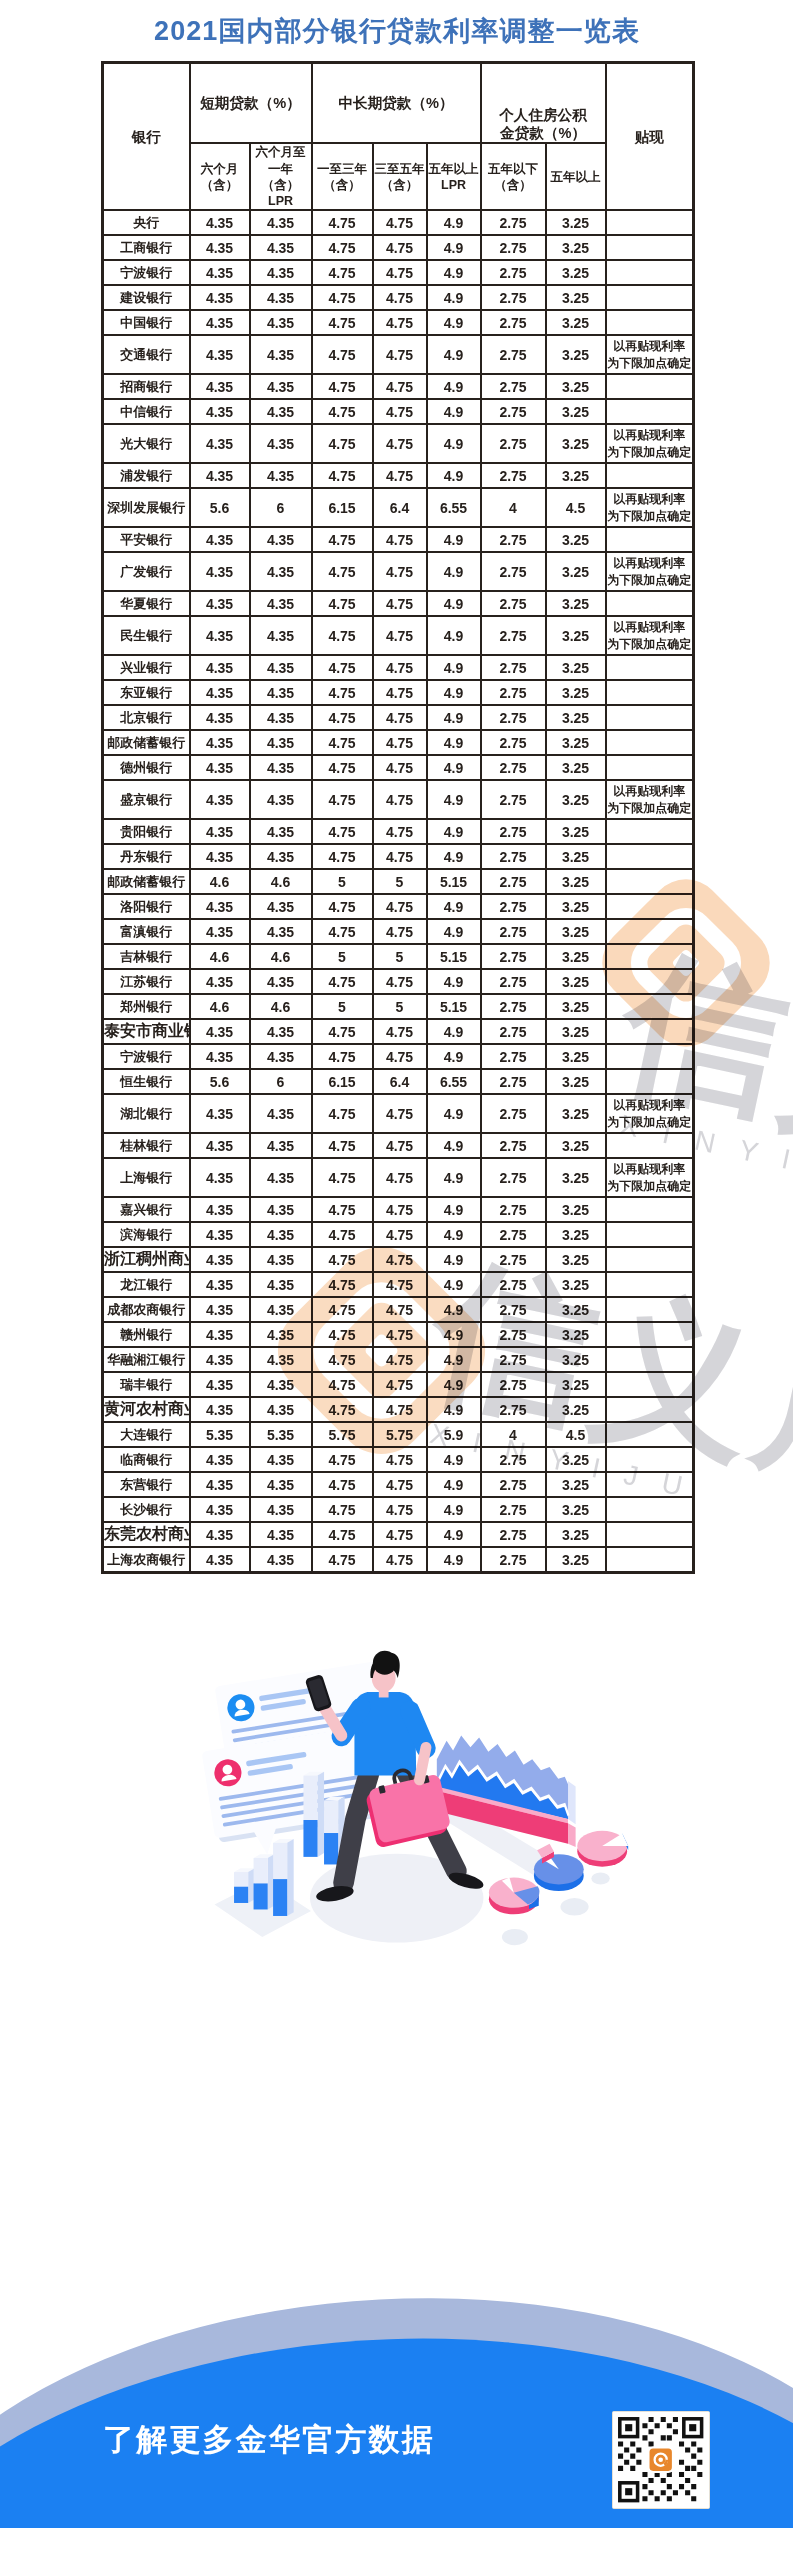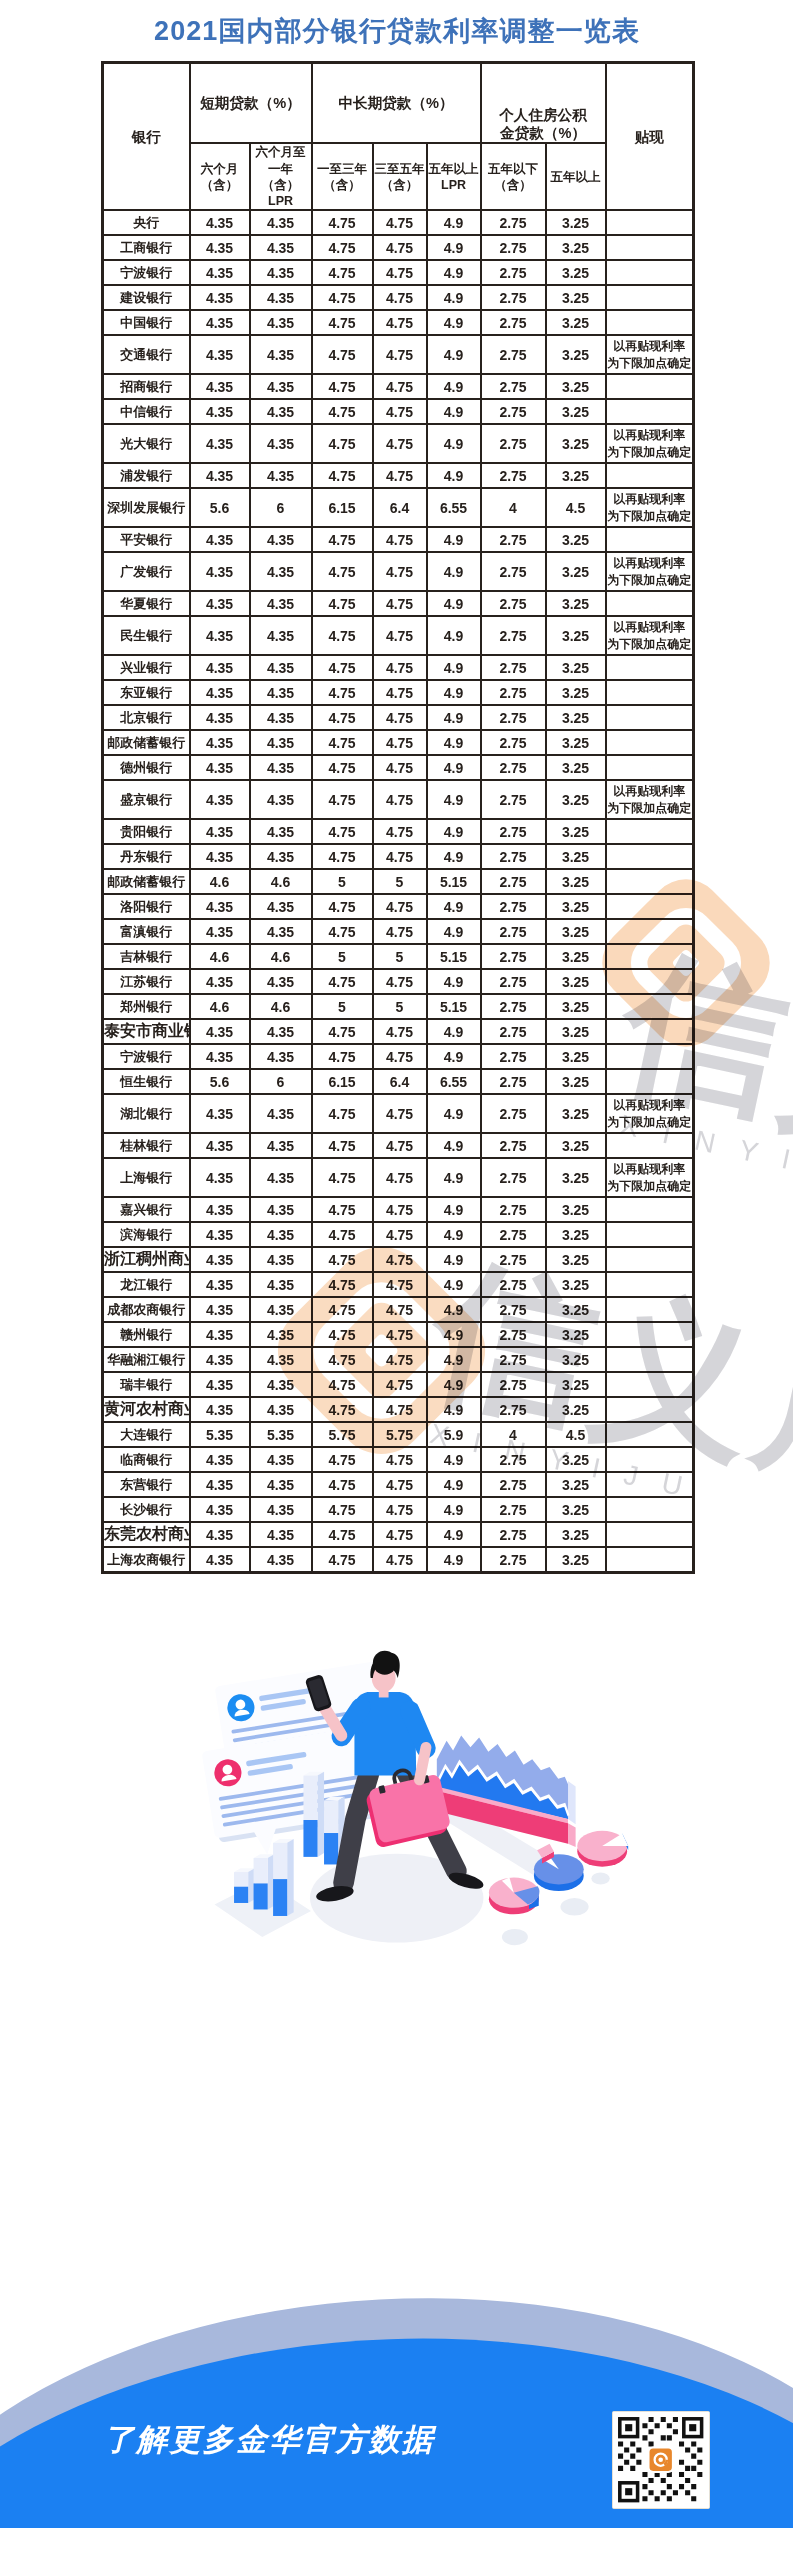--- a/index.html
+++ b/index.html
@@ -50,21 +50,21 @@
   
   .notes{position:absolute;left:86px;top:2014px;width:651px;z-index:2;}
   .note-line{font-size:14px;font-weight:bold;color:#141414;margin-bottom:34px;letter-spacing:0.5px;}
   .note-line.cont{padding-left:30px;}
 
   
   .arc{position:absolute;border-radius:50%;}
   .arc-light{left:-141px;top:2299px;width:1074px;height:629px;background:var(--c-footer_arc);transform:rotate(-3deg);z-index:1;}
   .arc-blue{left:-163px;top:2339px;width:1128px;height:662px;background:var(--c-footer_blue);transform:rotate(-2deg);z-index:2;}
   .footer-text{position:absolute;left:103px;z-index:3;color:#fff;font-weight:bold;
-    font-size:31px;letter-spacing:2.2px;white-space:nowrap;font-style:italic;}
+    font-size:31px;letter-spacing:2.2px;white-space:nowrap;}
   .footer-line1{top:2419px;}
   .footer-line2{top:2482px;}
   .qr-box{position:absolute;left:612px;top:2411px;width:98px;height:98px;background:#fff;
     border:0.5px solid #e4e0d6;border-radius:1.6px;z-index:3;padding:3.3px;box-sizing:border-box;}
   .qr-box svg{width:100%;height:100%;display:block;}
 </style>
 </head>
 <body>
 
 <div class="page">

